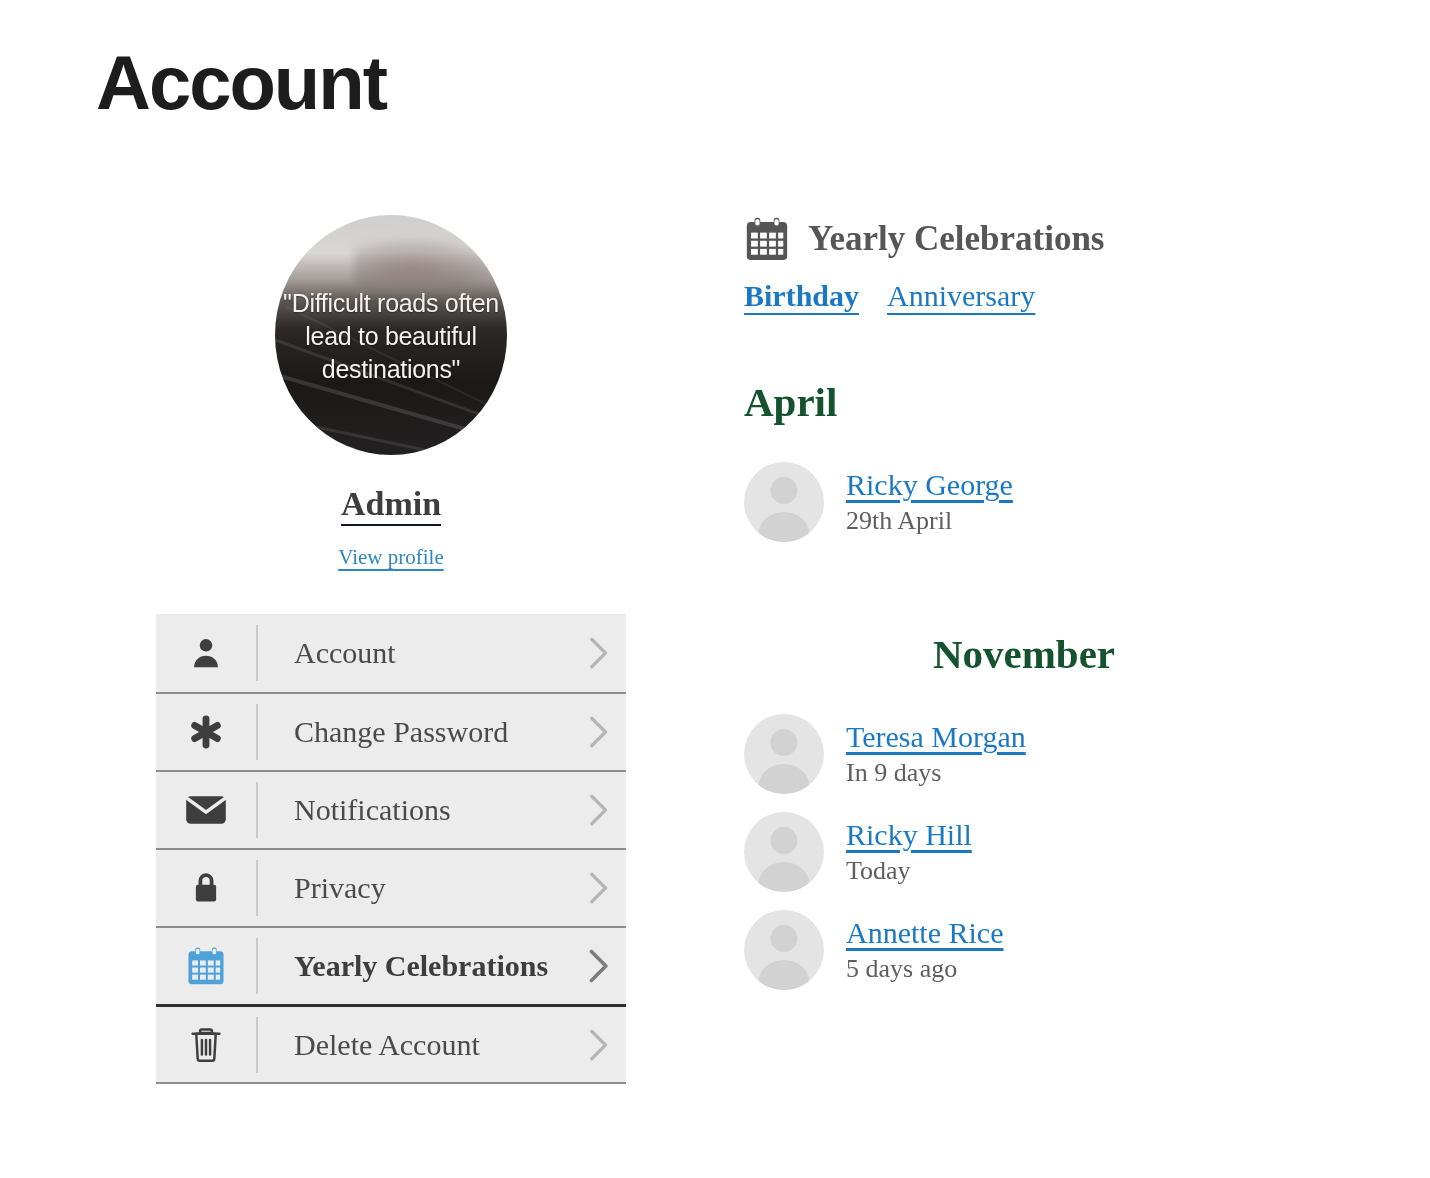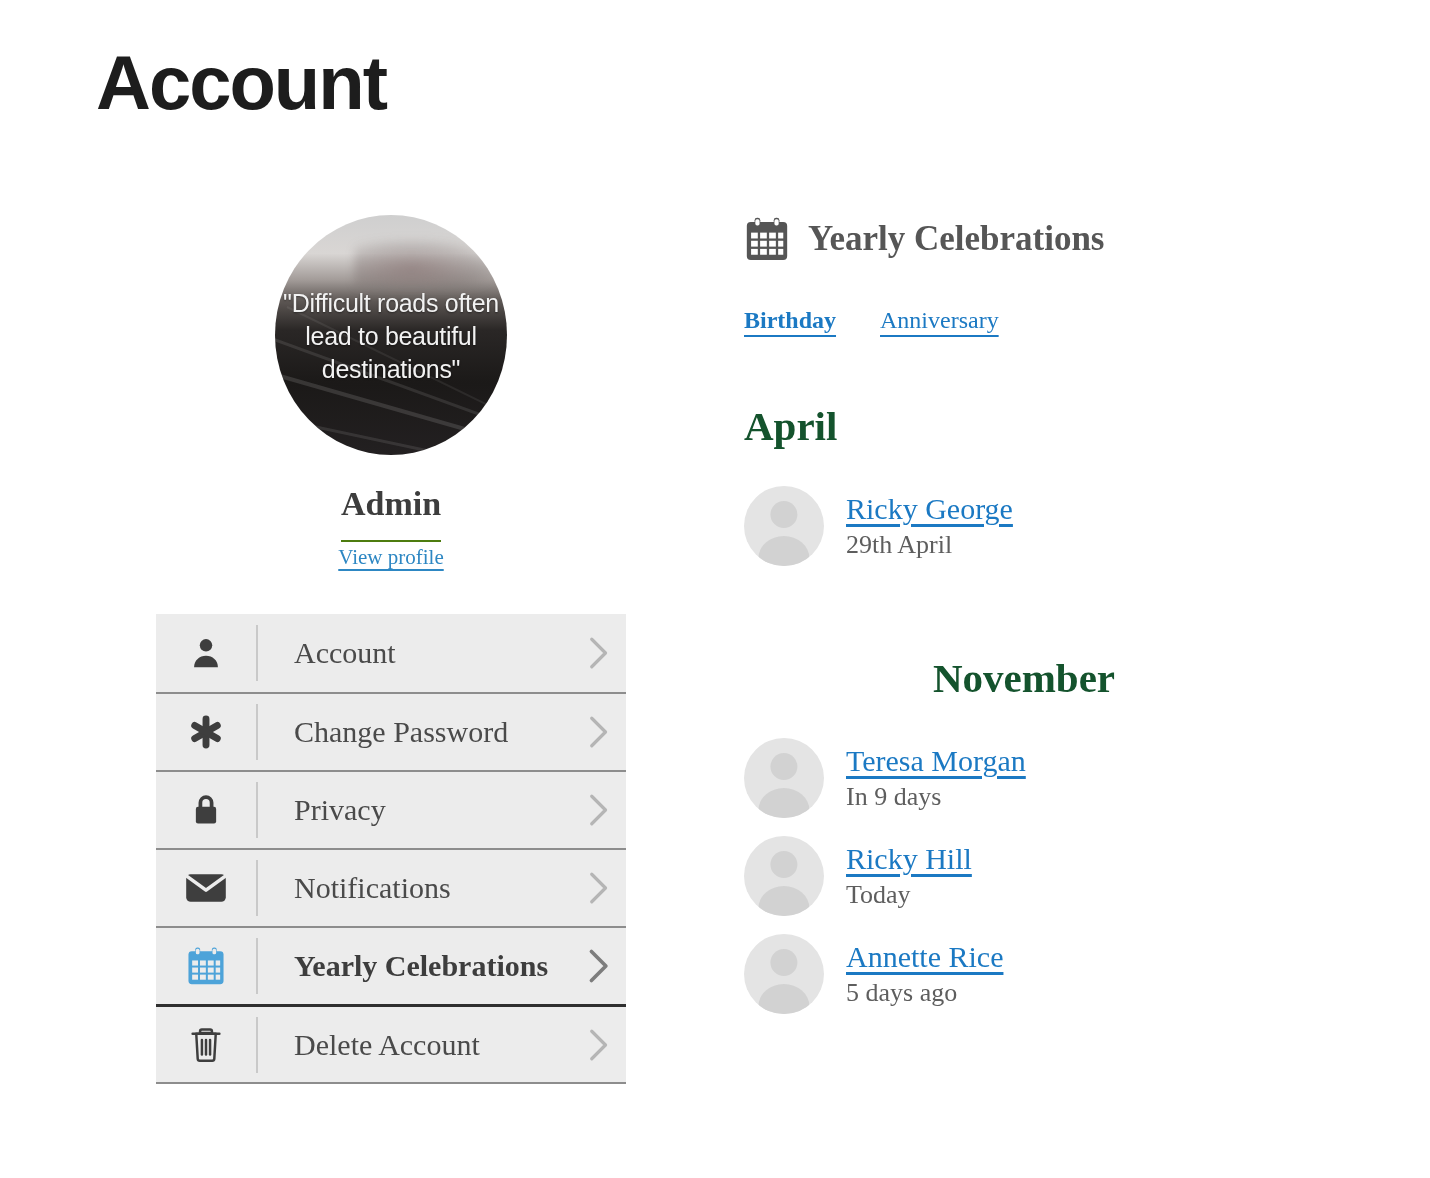--- a/index.html
+++ b/index.html
@@ -90,21 +90,21 @@
 
   .profile-name {
     margin-top: 26px;
     text-align: center;
     font-family: "Liberation Serif", serif;
     font-weight: bold;
     font-size: 34px;
     line-height: 40px;
     color: #3d3d3d;
   }
-  .profile-name span { border-bottom: 2px solid #4d7c0f; padding-bottom: 18px; }
+  .profile-name span { border-bottom: 2px solid #0f172a; padding-bottom: 2px; }
 
   .view-profile {
     margin-top: 16px;
     text-align: center;
     font-size: 21px;
     line-height: 34px;
   }
   .view-profile a {
     color: #2d87c3;
     text-decoration: underline;
@@ -178,24 +178,24 @@
   }
   .panel-head-icon { color: #555555; display: flex; align-items: center; }
   .panel-head-title {
     font-weight: bold;
     font-size: 35px;
     line-height: 42px;
     color: #565656;
   }
 
   .tabs {
-    margin-top: 40px;
-    display: flex;
-    gap: 44px;
-    font-size: 24px;
+    margin-top: 16px;
+    display: flex;
+    gap: 28px;
+    font-size: 30px;
     line-height: 36px;
   }
   .tab {
     color: #1b79c3;
     text-decoration: underline;
     text-underline-offset: 7px;
     text-decoration-thickness: 2px;
     cursor: pointer;
   }
   .tab.active { font-weight: bold; }
@@ -321,43 +321,43 @@
         <div class="menu-label">Change Password</div>
         <div class="menu-chev">
           <svg width="30" height="40" viewBox="0 0 24 32" fill="none" stroke="currentColor" stroke-width="2.6" stroke-linecap="round" stroke-linejoin="round" aria-hidden="true">
             <polyline points="7,5 18,16 7,27"></polyline>
           </svg>
         </div>
       </div>
 
       <div class="menu-row">
         <div class="menu-icon">
+          <svg width="42" height="34" viewBox="0 0 28 20" fill="currentColor" aria-hidden="true">
+            <rect x="0.8" y="0.8" width="26.4" height="18.4" rx="3"></rect>
+            <path d="M1.6 2.4 L14 11.4 L26.4 2.4" fill="none" stroke="#ececec" stroke-width="2.4" stroke-linecap="round" stroke-linejoin="round"></path>
+          </svg>
+        </div>
+        <div class="menu-divider"></div>
+        <div class="menu-label">Notifications</div>
+        <div class="menu-chev">
+          <svg width="30" height="40" viewBox="0 0 24 32" fill="none" stroke="currentColor" stroke-width="2.6" stroke-linecap="round" stroke-linejoin="round" aria-hidden="true">
+            <polyline points="7,5 18,16 7,27"></polyline>
+          </svg>
+        </div>
+      </div>
+
+      <div class="menu-row">
+        <div class="menu-icon">
           <svg width="32" height="38" viewBox="0 0 24 26" fill="currentColor" aria-hidden="true">
             <path d="M6.4 11V7.6a5.6 5.6 0 0 1 11.2 0V11h-2.8V7.6a2.8 2.8 0 0 0-5.6 0V11z"></path>
             <rect x="4.4" y="10.6" width="15.2" height="12.6" rx="1.6"></rect>
           </svg>
         </div>
         <div class="menu-divider"></div>
         <div class="menu-label">Privacy</div>
-        <div class="menu-chev">
-          <svg width="30" height="40" viewBox="0 0 24 32" fill="none" stroke="currentColor" stroke-width="2.6" stroke-linecap="round" stroke-linejoin="round" aria-hidden="true">
-            <polyline points="7,5 18,16 7,27"></polyline>
-          </svg>
-        </div>
-      </div>
-
-      <div class="menu-row">
-        <div class="menu-icon">
-          <svg width="42" height="34" viewBox="0 0 28 20" fill="currentColor" aria-hidden="true">
-            <rect x="0.8" y="0.8" width="26.4" height="18.4" rx="3"></rect>
-            <path d="M1.6 2.4 L14 11.4 L26.4 2.4" fill="none" stroke="#ececec" stroke-width="2.4" stroke-linecap="round" stroke-linejoin="round"></path>
-          </svg>
-        </div>
-        <div class="menu-divider"></div>
-        <div class="menu-label">Notifications</div>
         <div class="menu-chev">
           <svg width="30" height="40" viewBox="0 0 24 32" fill="none" stroke="currentColor" stroke-width="2.6" stroke-linecap="round" stroke-linejoin="round" aria-hidden="true">
             <polyline points="7,5 18,16 7,27"></polyline>
           </svg>
         </div>
       </div>
 
       <div class="menu-row active">
         <div class="menu-icon">
           <svg width="40" height="40" viewBox="0 0 26 26" aria-hidden="true">

